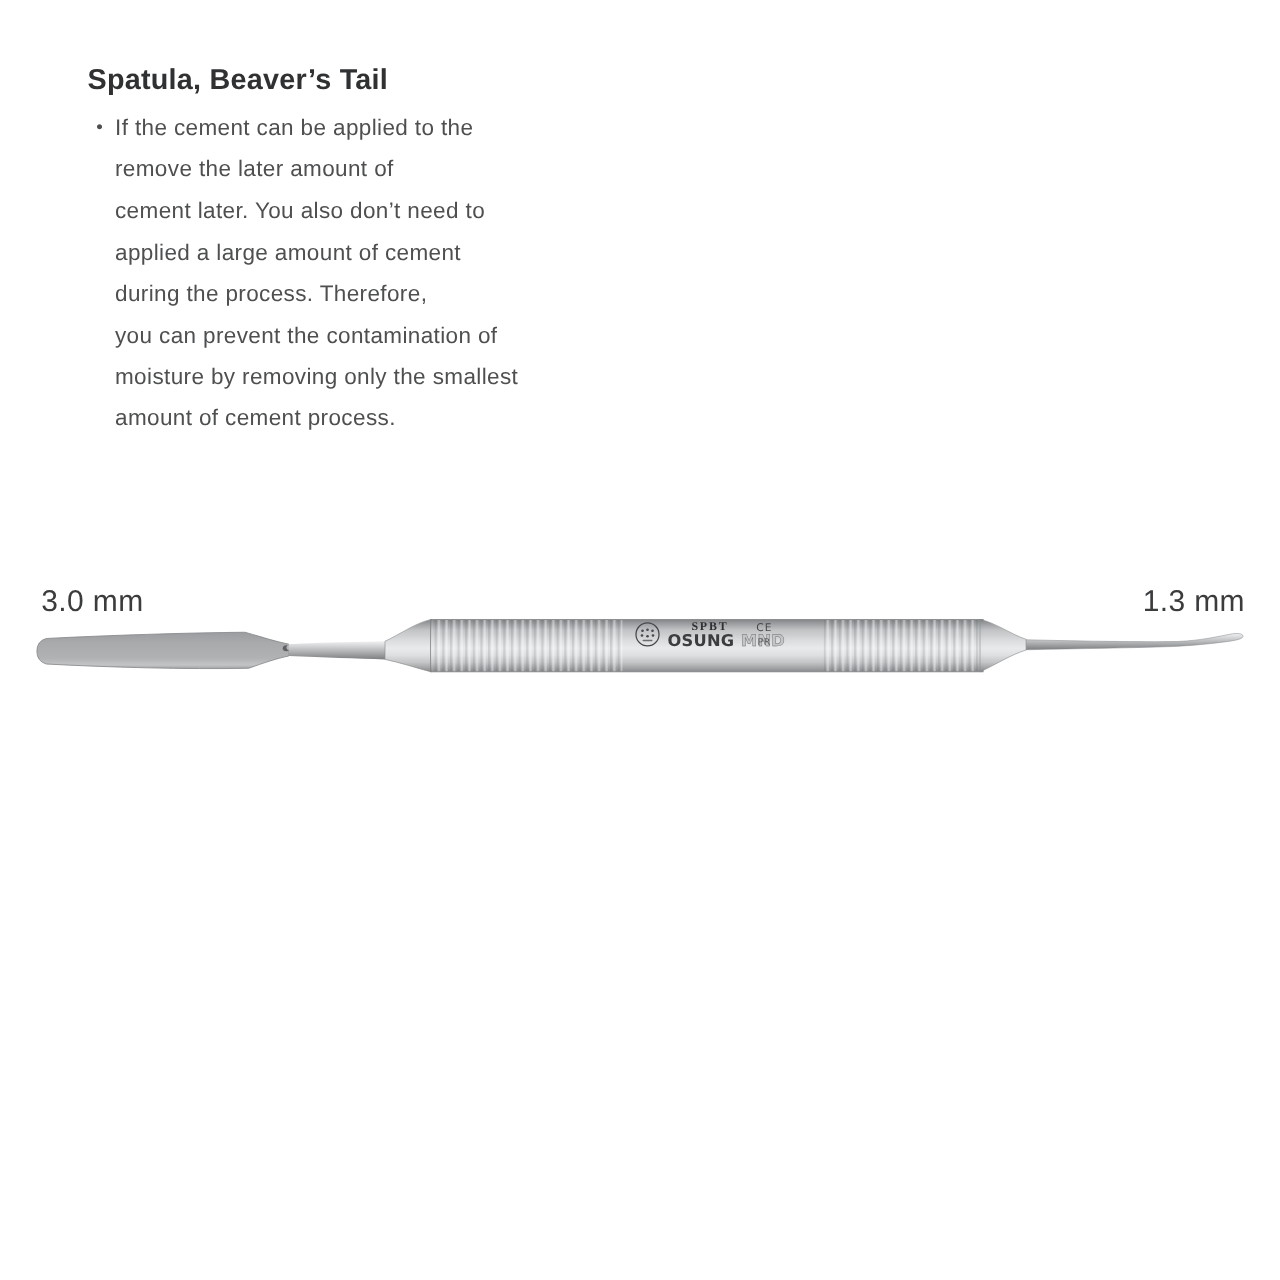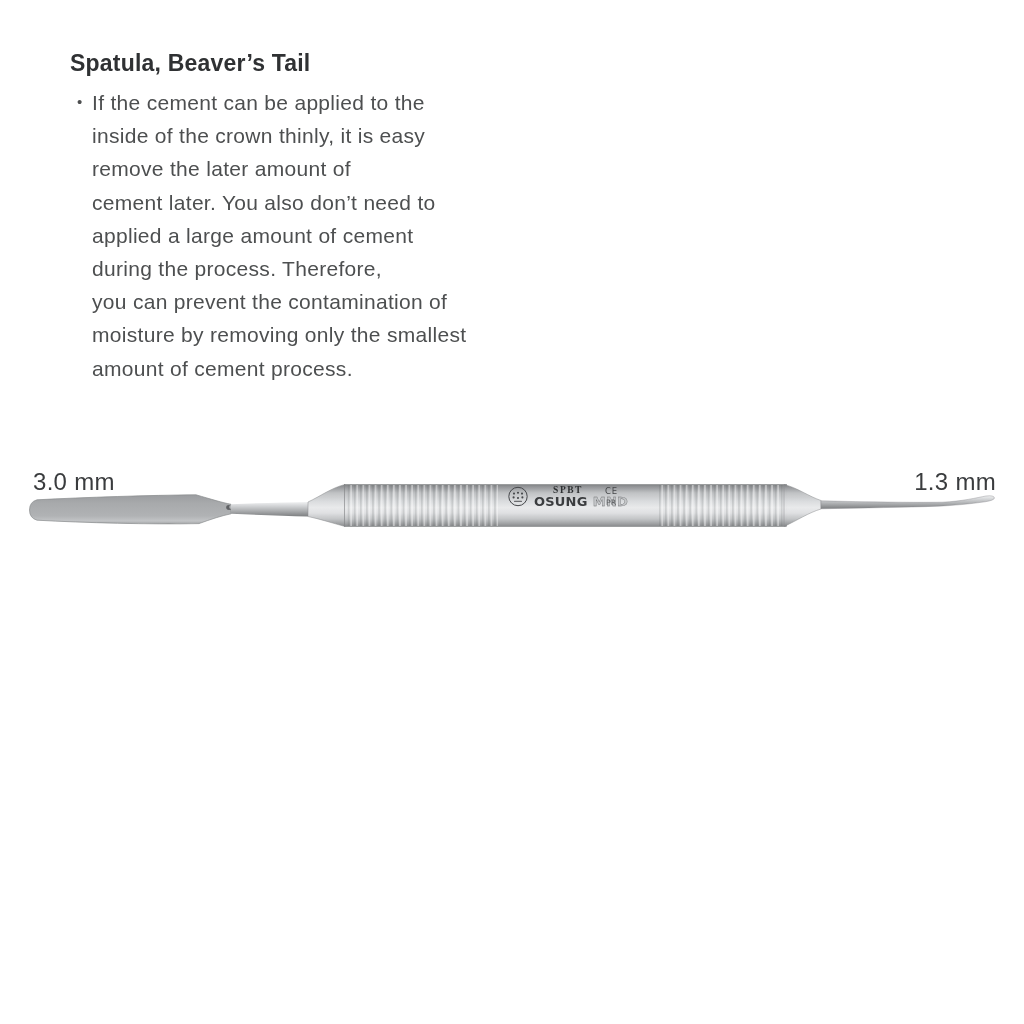--- a/index.html
+++ b/index.html
@@ -17,47 +17,46 @@
   .title {
     font-size: 23px; line-height: 28px; font-weight: 600;
     color: #2f3133; letter-spacing: 0.2px;
   }
   .desc { position: relative; margin-left: 22px; margin-top: 9px; }
   .bullet {
     position: absolute; left: -15px; top: 7px;
     font-size: 15px; color: #4d4f50;
   }
   .line {
-    font-size: 21px; line-height: 33.2px;
+    font-size: 18px; line-height: 33.2px;
     color: #4d4f50; letter-spacing: 0.3px; white-space: nowrap;
   }
 
   
   .measure {
     position: absolute; top: 468px;
     font-size: 24px; color: #3a3c3e; letter-spacing: 0.3px;
   }
   .measure.left  { left: 33px; }
   .measure.right { right: 28px; }
 
   
-  .instrument-wrap { position: absolute; left: 0; top: 452px; width: 886px; height: 110px; }
+  .instrument-wrap { position: absolute; left: 0; top: 463px; width: 886px; height: 110px; }
   svg text { user-select: none; }
 </style>
 </head>
 <body>
 
 <div class="page">
 
   <div class="textblock">
     <div class="title">Spatula, Beaver’s Tail</div>
     <div class="desc">
       <span class="bullet">•</span>
       <div class="line">If the cement can be applied to the</div>
-      <div class="line">inside of the crown thinly, it is easy</div>
       <div class="line">remove the later amount of</div>
       <div class="line">cement later. You also don’t need to</div>
       <div class="line">applied a large amount of cement</div>
       <div class="line">during the process. Therefore,</div>
       <div class="line">you can prevent the contamination of</div>
       <div class="line">moisture by removing only the smallest</div>
       <div class="line">amount of cement process.</div>
     </div>
   </div>
 

